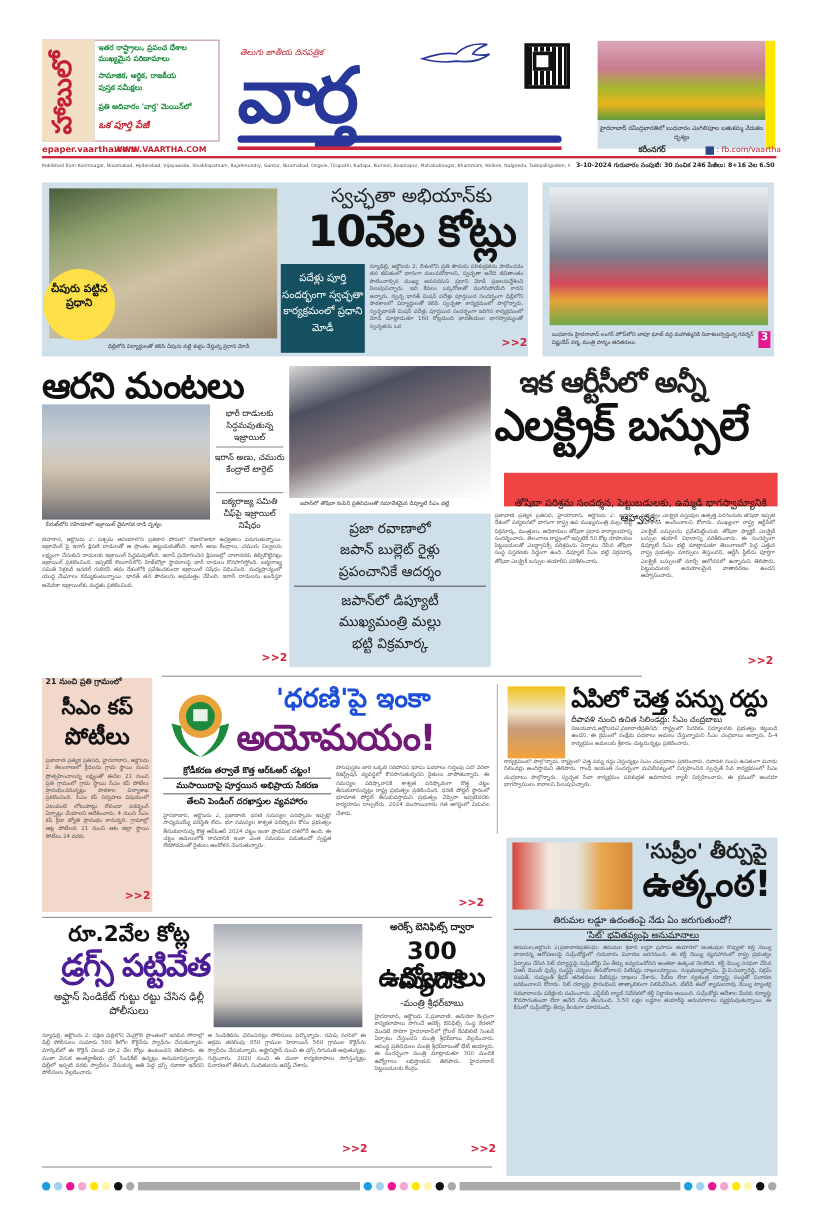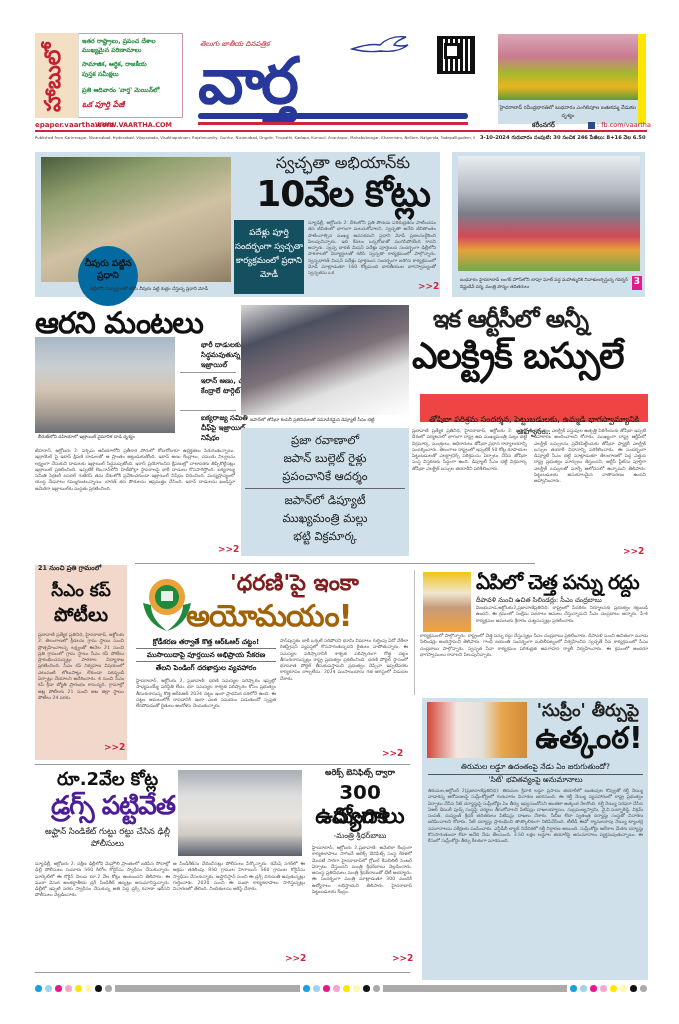--- a/index.html
+++ b/index.html
@@ -33,39 +33,39 @@
   #edition { left: 516px; top: 121px; font-size: 6.5px; color: #222; font-weight: bold; margin-left: 16px; }
   #fb { left: 588px; top: 121px; font-size: 6.5px; color: #c42030; }
   #fb-icon { display:inline-block; width:7px; height:7px; background:#2a4a8a; margin-right:2px; vertical-align:middle;}
   #mast-rule { left: 35px; top: 130px; width: 612px; height: 2px; background: #d0253c; }
   #publish-line { left: 35px; top: 135px; width: 440px; font-size: 3.8px; color: #444; white-space: nowrap; overflow: hidden; }
   #date-line { left: 480px; top: 134px; font-size: 5.2px; color: #222; font-weight: bold; white-space: nowrap; }
 
   
   #lead-bg { left: 35px; top: 152px; width: 405px; height: 145px; background: #cfe0ea; }
   #lead-photo { left: 41px; top: 157px; width: 190px; height: 125px; background: linear-gradient(160deg,#4a5d3e 0%,#8fa06d 25%,#cfc1a2 55%,#b7a88c 80%,#8c7d64 100%); }
-  #lead-badge { left: 36px; top: 246px; width: 60px; height: 60px; border-radius: 50%; background: #0369a1; font-size: 9px; font-weight: bold; text-align: center; padding-top: 11px; line-height: 12px; color: #111; margin-left: 42px; }
+  #lead-badge { left: 36px; top: 224px; width: 60px; height: 60px; border-radius: 50%; background: #fde047; font-size: 9px; font-weight: bold; text-align: center; padding-top: 11px; line-height: 12px; color: #111; }
   #lead-cap { left: 90px; top: 286px; width: 142px; }
   #lead-kicker { left: 248px; top: 153px; width: 190px; text-align: center; font-size: 16px; color: #222; }
   #lead-head { left: 248px; top: 173px; width: 190px; text-align: center; font-size: 36px; font-weight: bold; color: #111; letter-spacing: -1px; line-height: 42px; }
   #lead-sub { left: 234px; top: 220px; width: 70px; height: 74px; background: #14505f; color: #fff; font-size: 8.5px; text-align: center; padding-top: 5px; line-height: 14px; }
   #lead-body { left: 308px; top: 220px; width: 128px; height: 68px; }
   #lead-more { left: 418px; top: 281px; }
 
   
   #gov-bg { left: 452px; top: 152px; width: 193px; height: 145px; background: #cfe0ea; }
   #gov-photo { left: 458px; top: 156px; width: 182px; height: 115px; background: linear-gradient(180deg,#e8eef2 0%,#b5b9c0 30%,#7a7e8a 50%,#d44a5a 70%,#e6a23a 82%,#71a84b 100%); }
   #gov-cap { left: 460px; top: 276px; width: 175px; white-space: normal; line-height: 7px; }
   #gov-page { left: 632px; top: 276px; width: 10px; height: 14px; background: #e6178f; color: #fff; font-size: 9px; font-weight: bold; text-align: center; }
 
   
   #israel-head { left: 35px; top: 305px; font-size: 30px; font-weight: bold; color: #111; letter-spacing: -1px; }
   #israel-photo { left: 35px; top: 337px; width: 140px; height: 96px; background: linear-gradient(180deg,#a8b7c6 0%,#c9cfd3 30%,#d3c4b3 55%,#a59b91 80%,#6b6f75 100%); }
   #israel-cap { left: 38px; top: 434px; width: 140px; }
-  .israel-side { position: absolute; left: 178px; width: 60px; font-size: 7px; font-weight: bold; color: #222; line-height: 10px; margin-left: 23px; }
+  .israel-side { position: absolute; left: 178px; width: 60px; text-align: center; font-size: 7px; font-weight: normal; color: #222; line-height: 10px; }
   .sep { position: absolute; left: 180px; width: 56px; height: 1px; background: #999; }
   #israel-body { left: 35px; top: 448px; width: 200px; height: 105px; }
   #israel-more { left: 218px; top: 544px; }
 
   
   #japan-photo { left: 241px; top: 305px; width: 168px; height: 110px; background: linear-gradient(160deg,#d8d8d8 0%,#4d5060 25%,#7e7279 50%,#e1e1e1 70%,#ffffff 100%); }
   #japan-cap { left: 250px; top: 417px; width: 160px; }
   #japan-box { left: 241px; top: 428px; width: 168px; height: 128px; background: #cfe0ea; }
   .japan-line { position: absolute; left: 241px; width: 168px; text-align: center; font-size: 11.5px; color: #222; line-height: 16px; }
   #japan-divider { left: 245px; top: 488px; width: 160px; height: 1px; background: #666; }
@@ -82,42 +82,42 @@
   #cmcup-bg { left: 35px; top: 565px; width: 92px; height: 195px; background: #f2d7cb; }
   #cmcup-kicker { left: 38px; top: 564px; width: 86px; font-size: 6.5px; font-weight: bold; text-align: left; }
   #cmcup-head1 { left: 38px; top: 580px; width: 86px; text-align: center; font-size: 17px; font-weight: bold; color: #111; }
   #cmcup-head2 { left: 38px; top: 603px; width: 86px; text-align: center; font-size: 19px; font-weight: bold; color: #111; }
   #cmcup-body { left: 38px; top: 632px; width: 86px; height: 120px; }
   #cmcup-more { left: 104px; top: 742px; }
 
   
   #dharani-rule { left: 135px; top: 563px; width: 400px; height: 1px; background: #999; }
   #dharani-logo { left: 141px; top: 575px; width: 52px; height: 58px; }
-  #dharani-kicker { left: 230px; top: 570px; font-size: 22px; font-weight: bold; color: #7f1d1d; }
-  #dharani-head { left: 186px; top: 598px; font-size: 30px; font-weight: bold; color: #a16207; letter-spacing: -1px; }
+  #dharani-kicker { left: 230px; top: 570px; font-size: 22px; font-weight: bold; color: #1d4ed8; }
+  #dharani-head { left: 197px; top: 598px; font-size: 30px; font-weight: bold; color: #701a75; letter-spacing: -1px; }
   .dharani-sub { position: absolute; left: 136px; width: 140px; text-align: center; font-size: 7px; font-weight: bold; color: #111; border-bottom: 1px solid #777; padding-bottom: 1px; }
   #dharani-body1 { left: 136px; top: 678px; width: 140px; height: 80px; }
   #dharani-body2 { left: 280px; top: 638px; width: 128px; height: 120px; }
   #dharani-more { left: 382px; top: 748px; }
 
   
   #ap-photo { left: 423px; top: 572px; width: 48px; height: 60px; background: linear-gradient(180deg,#f1c31a 0%,#f0e7cf 35%,#c79a78 60%,#f2a33a 100%); }
   #ap-head { left: 476px; top: 570px; font-size: 20px; font-weight: bold; color: #111; letter-spacing: -1px; }
   #ap-sub { left: 476px; top: 596px; font-size: 6.5px; font-weight: normal; color: #222; }
   #ap-body1 { left: 476px; top: 605px; width: 172px; height: 26px; }
   #ap-body2 { left: 420px; top: 633px; width: 228px; height: 62px; }
   #vline { left: 414px; top: 570px; width: 1px; height: 125px; background: #bbb; }
 
   
   #sup-bg { left: 422px; top: 698px; width: 226px; height: 282px; background: #cfe0ea; }
   #sup-photo { left: 427px; top: 702px; width: 100px; height: 56px; background: linear-gradient(90deg,#d6463a 0%,#f2e7df 30%,#e4e0d8 55%,#e8a64b 75%,#d28a38 100%); }
   #sup-kicker { left: 528px; top: 700px; width: 120px; text-align: center; font-size: 17px; font-weight: bold; color: #222; }
   #sup-head { left: 530px; top: 720px; width: 118px; text-align: center; font-size: 30px; font-weight: bold; color: #111; }
   #sup-sub1 { left: 428px; top: 762px; width: 215px; text-align: center; font-size: 7.5px; color: #111; border-bottom: 1px solid #555; padding-bottom: 1px; }
-  #sup-sub2 { left: 428px; top: 775px; width: 215px; text-align: center; font-size: 7.5px; color: #111; }
+  #sup-sub2 { left: 428px; top: 775px; width: 215px; text-align: center; font-size: 7.5px; color: #111; text-decoration: underline; }
   #sup-body { left: 428px; top: 788px; width: 215px; height: 188px; }
 
   
   #drugs-rule { left: 35px; top: 764px; width: 375px; height: 1px; background: #999; }
   #drugs-head1 { left: 40px; top: 768px; width: 135px; text-align: center; font-size: 18px; font-weight: bold; color: #111; }
   #drugs-head2 { left: 40px; top: 790px; width: 135px; text-align: right; font-size: 26px; font-weight: bold; color: #4c1d95; letter-spacing: -1px; }
   #drugs-sub { left: 40px; top: 825px; width: 135px; text-align: center; font-size: 8.5px; color: #222; line-height: 12px; }
   #drugs-photo { left: 178px; top: 770px; width: 124px; height: 86px; background: linear-gradient(180deg,#a8aeb6 0%,#dedede 30%,#e7e3dc 55%,#cfcac2 75%,#5b6070 100%); }
   #drugs-body1 { left: 35px; top: 861px; width: 135px; height: 98px; }
   #drugs-body2 { left: 173px; top: 861px; width: 132px; height: 98px; }

